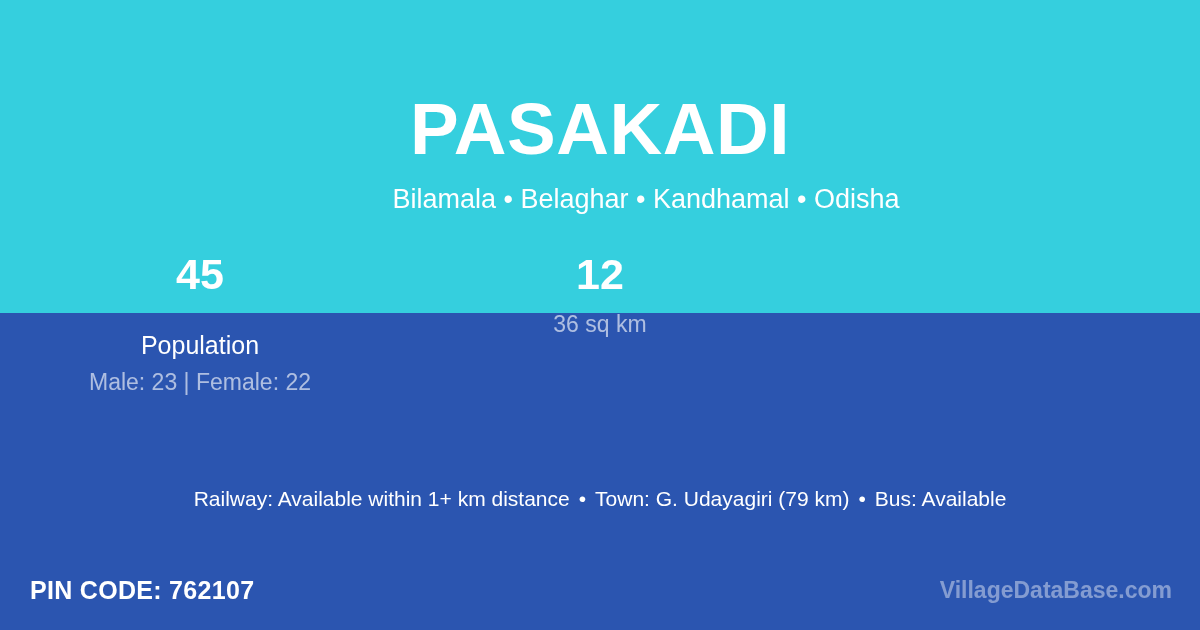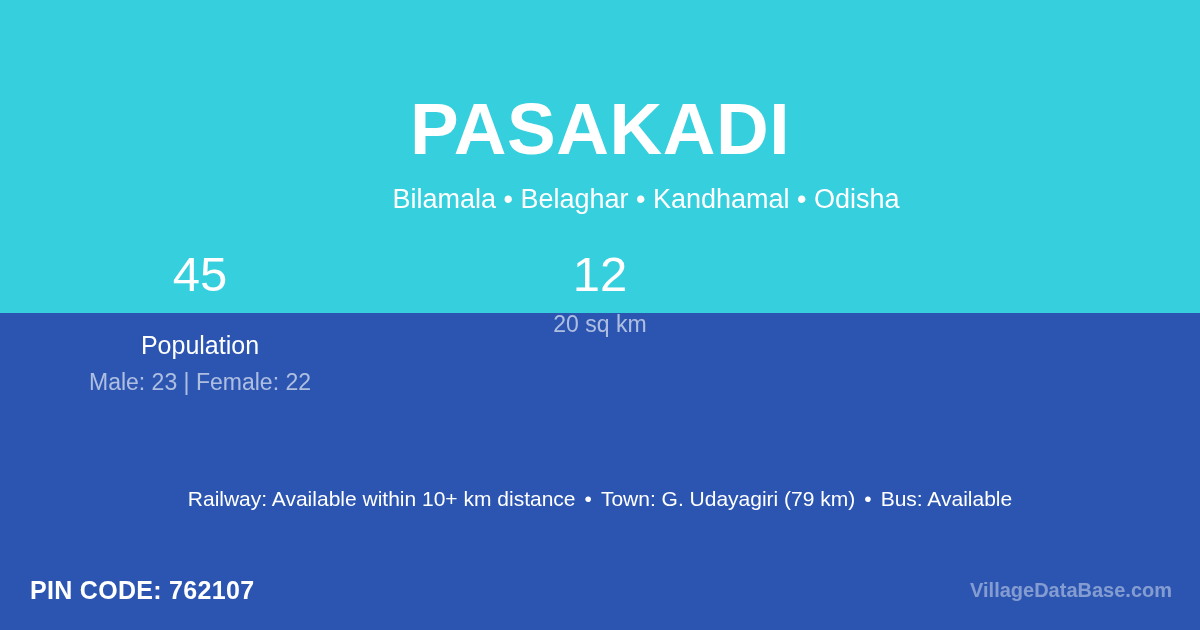--- a/index.html
+++ b/index.html
@@ -81,22 +81,22 @@
     top: 246px;
     width: 800px;
     display: flex;
     flex-direction: row;
   }
   .stat-block {
     width: 400px;
     text-align: center;
   }
   .stat-value {
-    font-size: 49px;
-    font-weight: normal;
+    font-size: 43px;
+    font-weight: bold;
     line-height: 56px;
     color: #FFFFFF;
     letter-spacing: 0px;
   }
   .stat-label {
     margin-top: 29px;
     font-size: 25px;
     font-weight: normal;
     line-height: 29px;
     color: #FFFFFF;
@@ -143,21 +143,21 @@
     font-weight: bold;
     line-height: 36px;
     color: #FFFFFF;
     letter-spacing: 0.3px;
     white-space: nowrap;
   }
   #site-brand {
     position: absolute;
     right: 28px;
     top: 2px;
-    font-size: 20px;
+    font-size: 23px;
     font-weight: bold;
     line-height: 33px;
     color: rgba(255,255,255,0.42);
     white-space: nowrap;
   }
 </style>
 </head>
 <body>
 
 <div id="card">
@@ -173,27 +173,27 @@
   <div id="stats-row">
 
     <div class="stat-block">
       <div class="stat-value">45</div>
       <div class="stat-label">Population</div>
       <div class="stat-sub">Male: 23 | Female: 22</div>
     </div>
 
     <div class="stat-block">
       <div class="stat-value">12</div>
-      <div class="stat-sub">20 sq km</div>
+      <div class="stat-sub">36 sq km</div>
     </div>
 
   </div>
 
   <div id="amenities-line">
-    <span>Railway: Available within 10+ km distance</span><span class="sep">•</span><span>Town: G. Udayagiri (79 km)</span><span class="sep">•</span><span>Bus: Available</span>
+    <span>Railway: Available within 1+ km distance</span><span class="sep">•</span><span>Town: G. Udayagiri (79 km)</span><span class="sep">•</span><span>Bus: Available</span>
   </div>
 
   <div id="footer">
     <div id="pin-code">PIN CODE: 762107</div>
     <div id="site-brand">VillageDataBase.com</div>
   </div>
 
 </div>
 
 </body></html>

